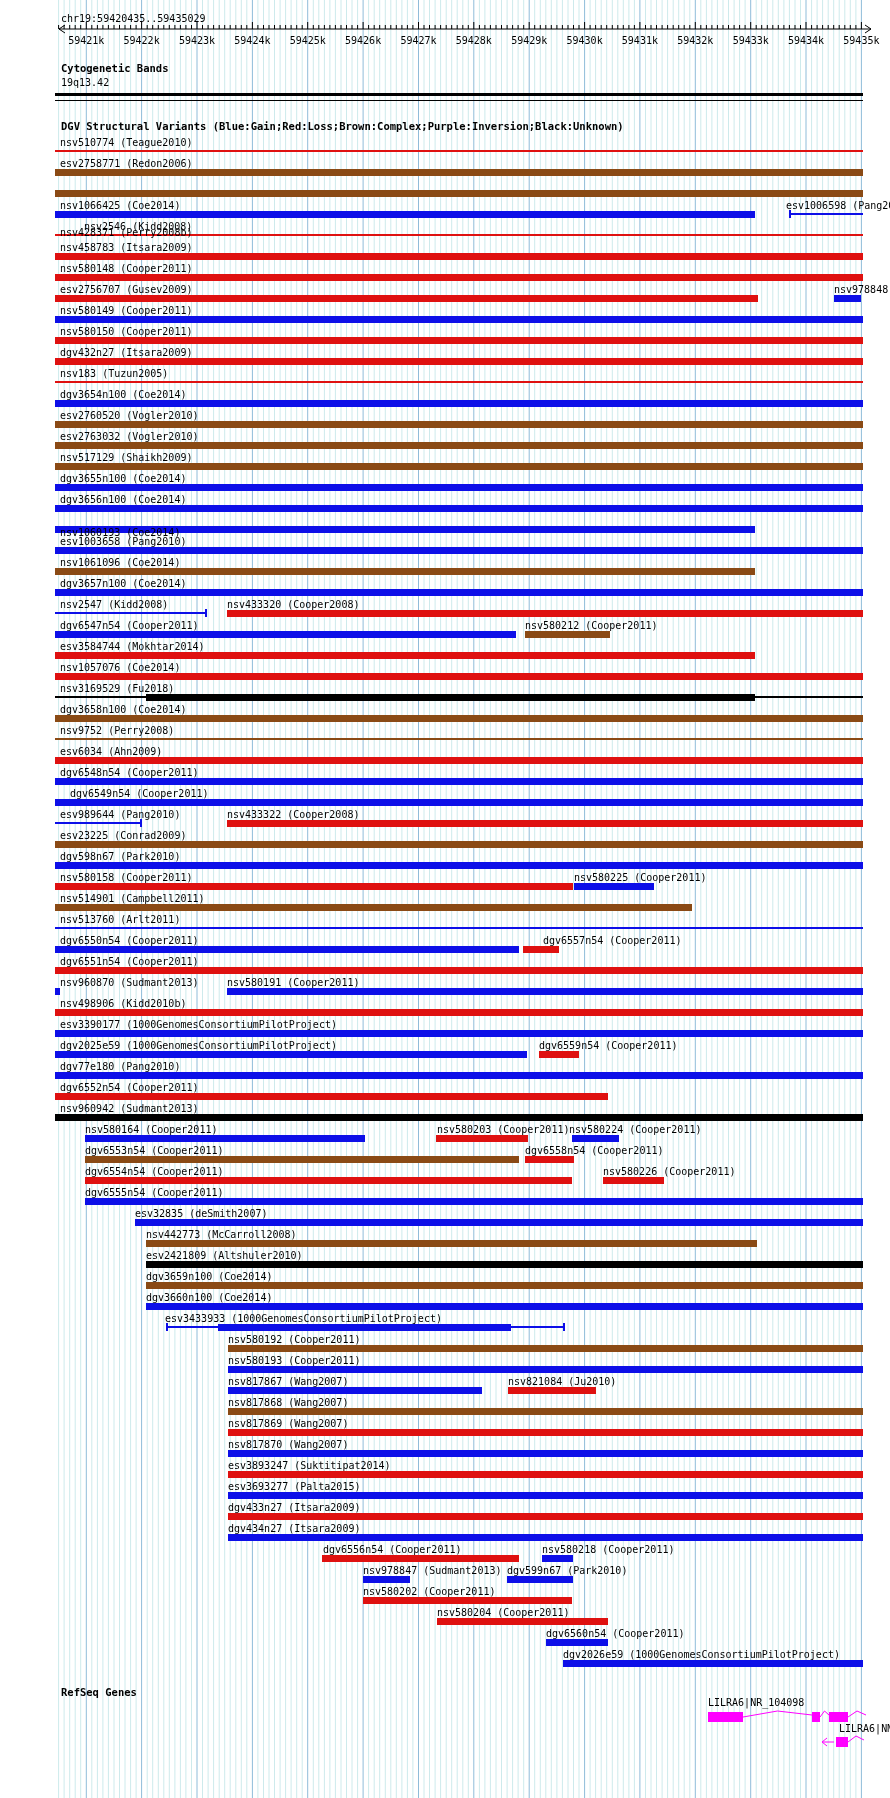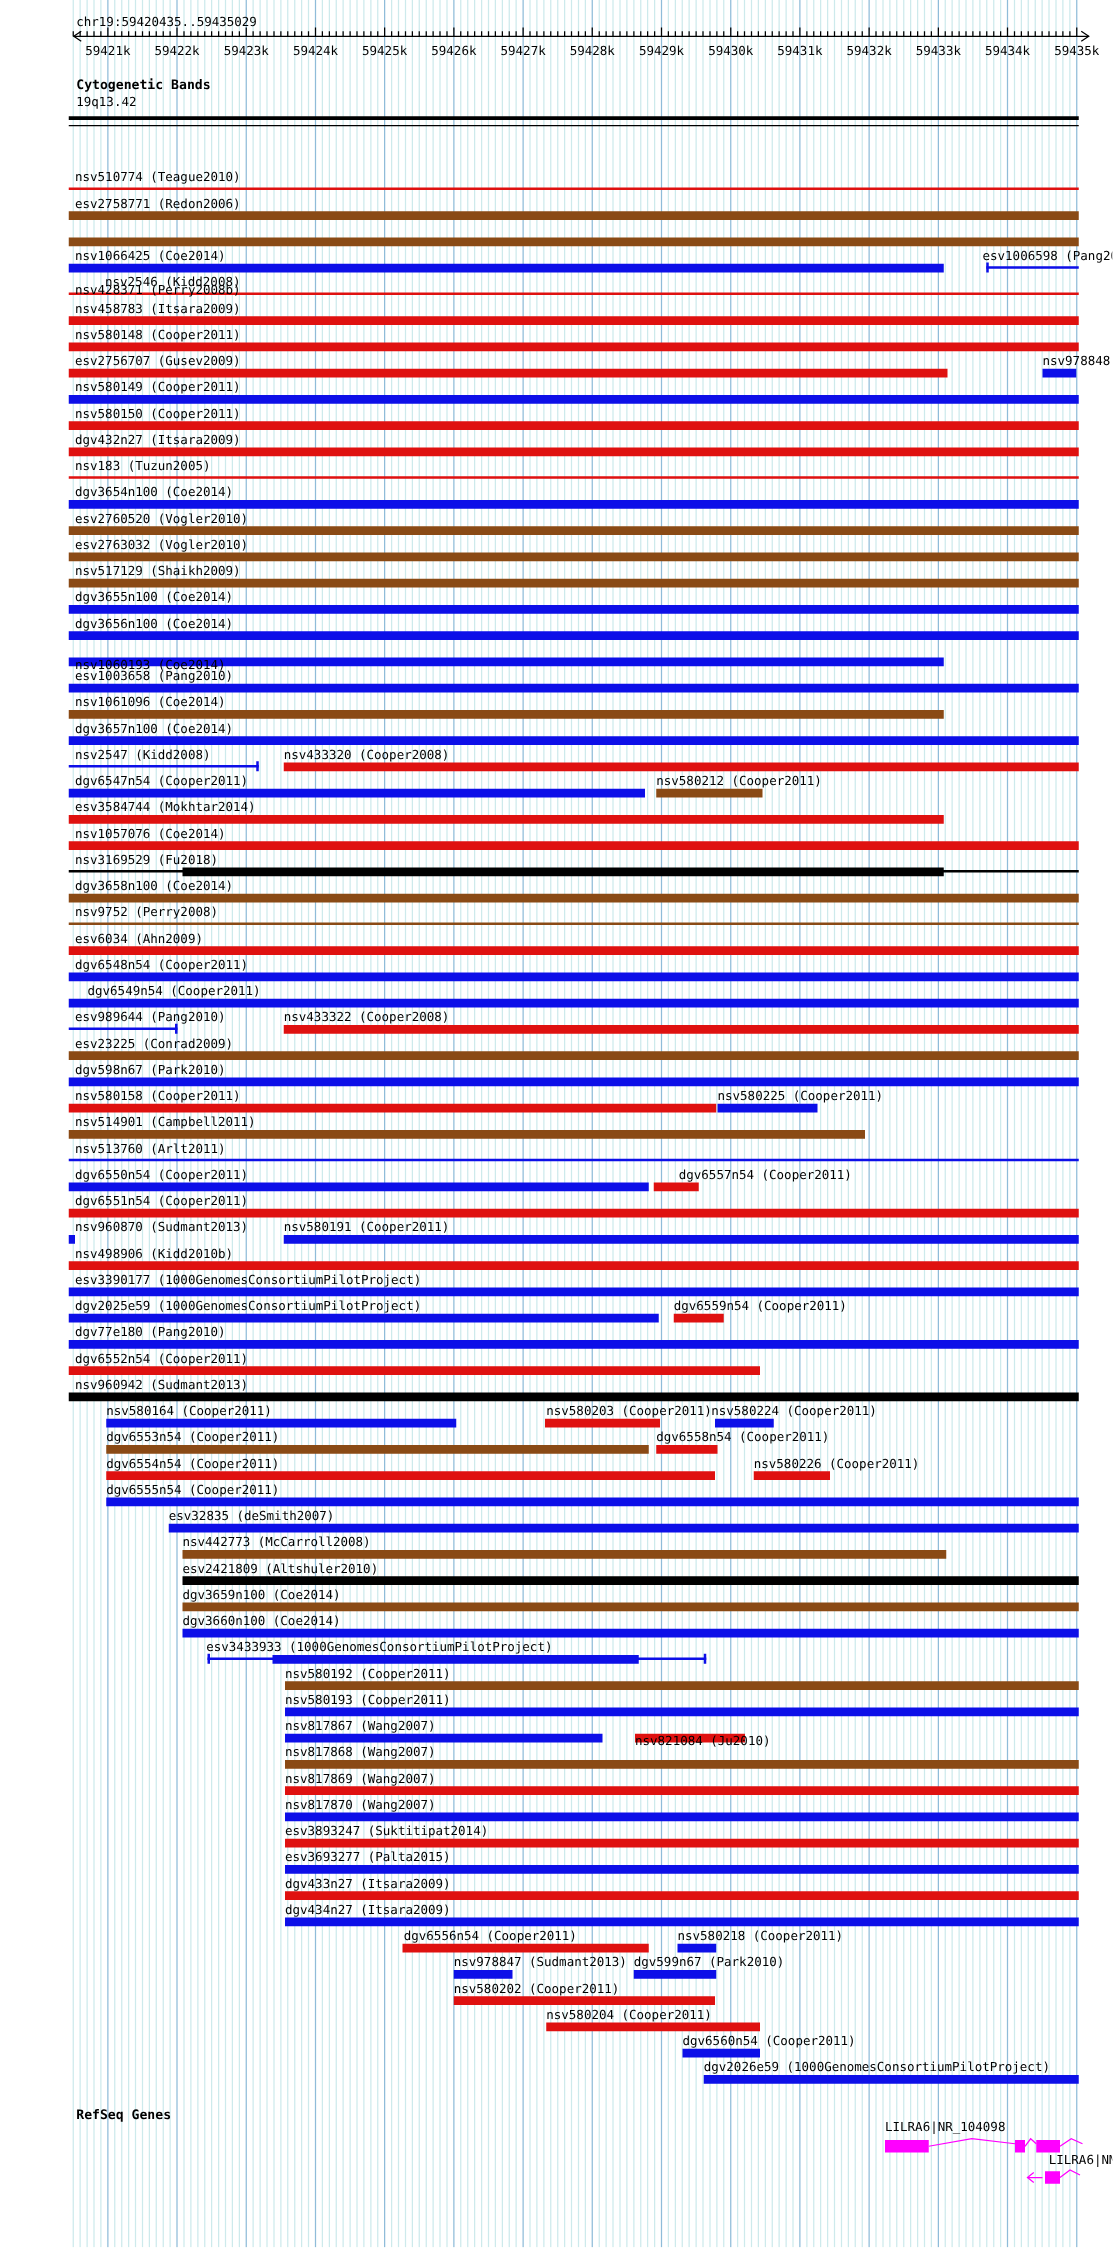--- a/index.html
+++ b/index.html
@@ -344,20 +344,21 @@
       <text x="861.4" y="44" text-anchor="middle" font-size="10px" font-family="&quot;DejaVu Sans Mono&quot;,monospace" fill="#000000">59435k</text>
     </svg>
 
   <div class="title" style="left:61px; top:62px;">Cytogenetic Bands</div>
   <div class="lbl" style="left:61px; top:77px;">19q13.42</div>
   <svg id="cyto-layer" width="890" height="40" style="top:88px;">
       <rect x="55" y="5" width="808" height="3" fill="#000000"></rect>
       <line x1="55" y1="12.5" x2="863" y2="12.5" stroke="#000000" stroke-width="1"></line>
     </svg>
 
+  <div class="title" style="left:61px; top:120px;">DGV Structural Variants (Blue:Gain;Red:Loss;Brown:Complex;Purple:Inversion;Black:Unknown)</div>
 
   <div id="dgv-rows">
       <div class="lbl" style="left: 60px; top: 137px;">nsv510774 (Teague2010)</div>
       <div class="seg" style="left: 55px; top: 150px; width: 808px; height: 2px; background: rgb(223, 17, 16);"></div>
       <div class="lbl" style="left: 60px; top: 158px;">esv2758771 (Redon2006)</div>
       <div class="seg" style="left: 55px; top: 169px; width: 808px; height: 7px; background: rgb(138, 74, 21);"></div>
       <div class="lbl" style="left: 60px; top: 179px; margin-top: 48px;">nsv428371 (Perry2008b)</div>
       <div class="seg" style="left: 55px; top: 190px; width: 808px; height: 7px; background: rgb(138, 74, 21);"></div>
       <div class="lbl" style="left: 60px; top: 200px;">nsv1066425 (Coe2014)</div>
       <div class="seg" style="left: 55px; top: 211px; width: 700px; height: 7px; background: rgb(13, 15, 232);"></div>
@@ -499,21 +500,21 @@
       <div class="seg" style="left: 166px; top: 1326px; width: 399px; height: 2px; background: rgb(13, 15, 232);"></div>
       <div class="seg" style="left: 166px; top: 1323px; width: 2px; height: 8px; background: rgb(13, 15, 232);"></div>
       <div class="seg" style="left: 563px; top: 1323px; width: 2px; height: 8px; background: rgb(13, 15, 232);"></div>
       <div class="seg" style="left: 218px; top: 1324px; width: 293px; height: 7px; background: rgb(13, 15, 232);"></div>
       <div class="lbl" style="left: 228px; top: 1334px;">nsv580192 (Cooper2011)</div>
       <div class="seg" style="left: 228px; top: 1345px; width: 635px; height: 7px; background: rgb(138, 74, 21);"></div>
       <div class="lbl" style="left: 228px; top: 1355px;">nsv580193 (Cooper2011)</div>
       <div class="seg" style="left: 228px; top: 1366px; width: 635px; height: 7px; background: rgb(13, 15, 232);"></div>
       <div class="lbl" style="left: 228px; top: 1376px;">nsv817867 (Wang2007)</div>
       <div class="seg" style="left: 228px; top: 1387px; width: 254px; height: 7px; background: rgb(13, 15, 232);"></div>
-      <div class="lbl" style="left: 508px; top: 1376px; margin-top: 12px;">nsv821084 (Ju2010)</div>
+      <div class="lbl" style="left: 508px; top: 1376px;">nsv821084 (Ju2010)</div>
       <div class="seg" style="left: 508px; top: 1387px; width: 88px; height: 7px; background: rgb(223, 17, 16);"></div>
       <div class="lbl" style="left: 228px; top: 1397px;">nsv817868 (Wang2007)</div>
       <div class="seg" style="left: 228px; top: 1408px; width: 635px; height: 7px; background: rgb(138, 74, 21);"></div>
       <div class="lbl" style="left: 228px; top: 1418px;">nsv817869 (Wang2007)</div>
       <div class="seg" style="left: 228px; top: 1429px; width: 635px; height: 7px; background: rgb(223, 17, 16);"></div>
       <div class="lbl" style="left: 228px; top: 1439px;">nsv817870 (Wang2007)</div>
       <div class="seg" style="left: 228px; top: 1450px; width: 635px; height: 7px; background: rgb(13, 15, 232);"></div>
       <div class="lbl" style="left: 228px; top: 1460px;">esv3893247 (Suktitipat2014)</div>
       <div class="seg" style="left: 228px; top: 1471px; width: 635px; height: 7px; background: rgb(223, 17, 16);"></div>
       <div class="lbl" style="left: 228px; top: 1481px;">esv3693277 (Palta2015)</div>

